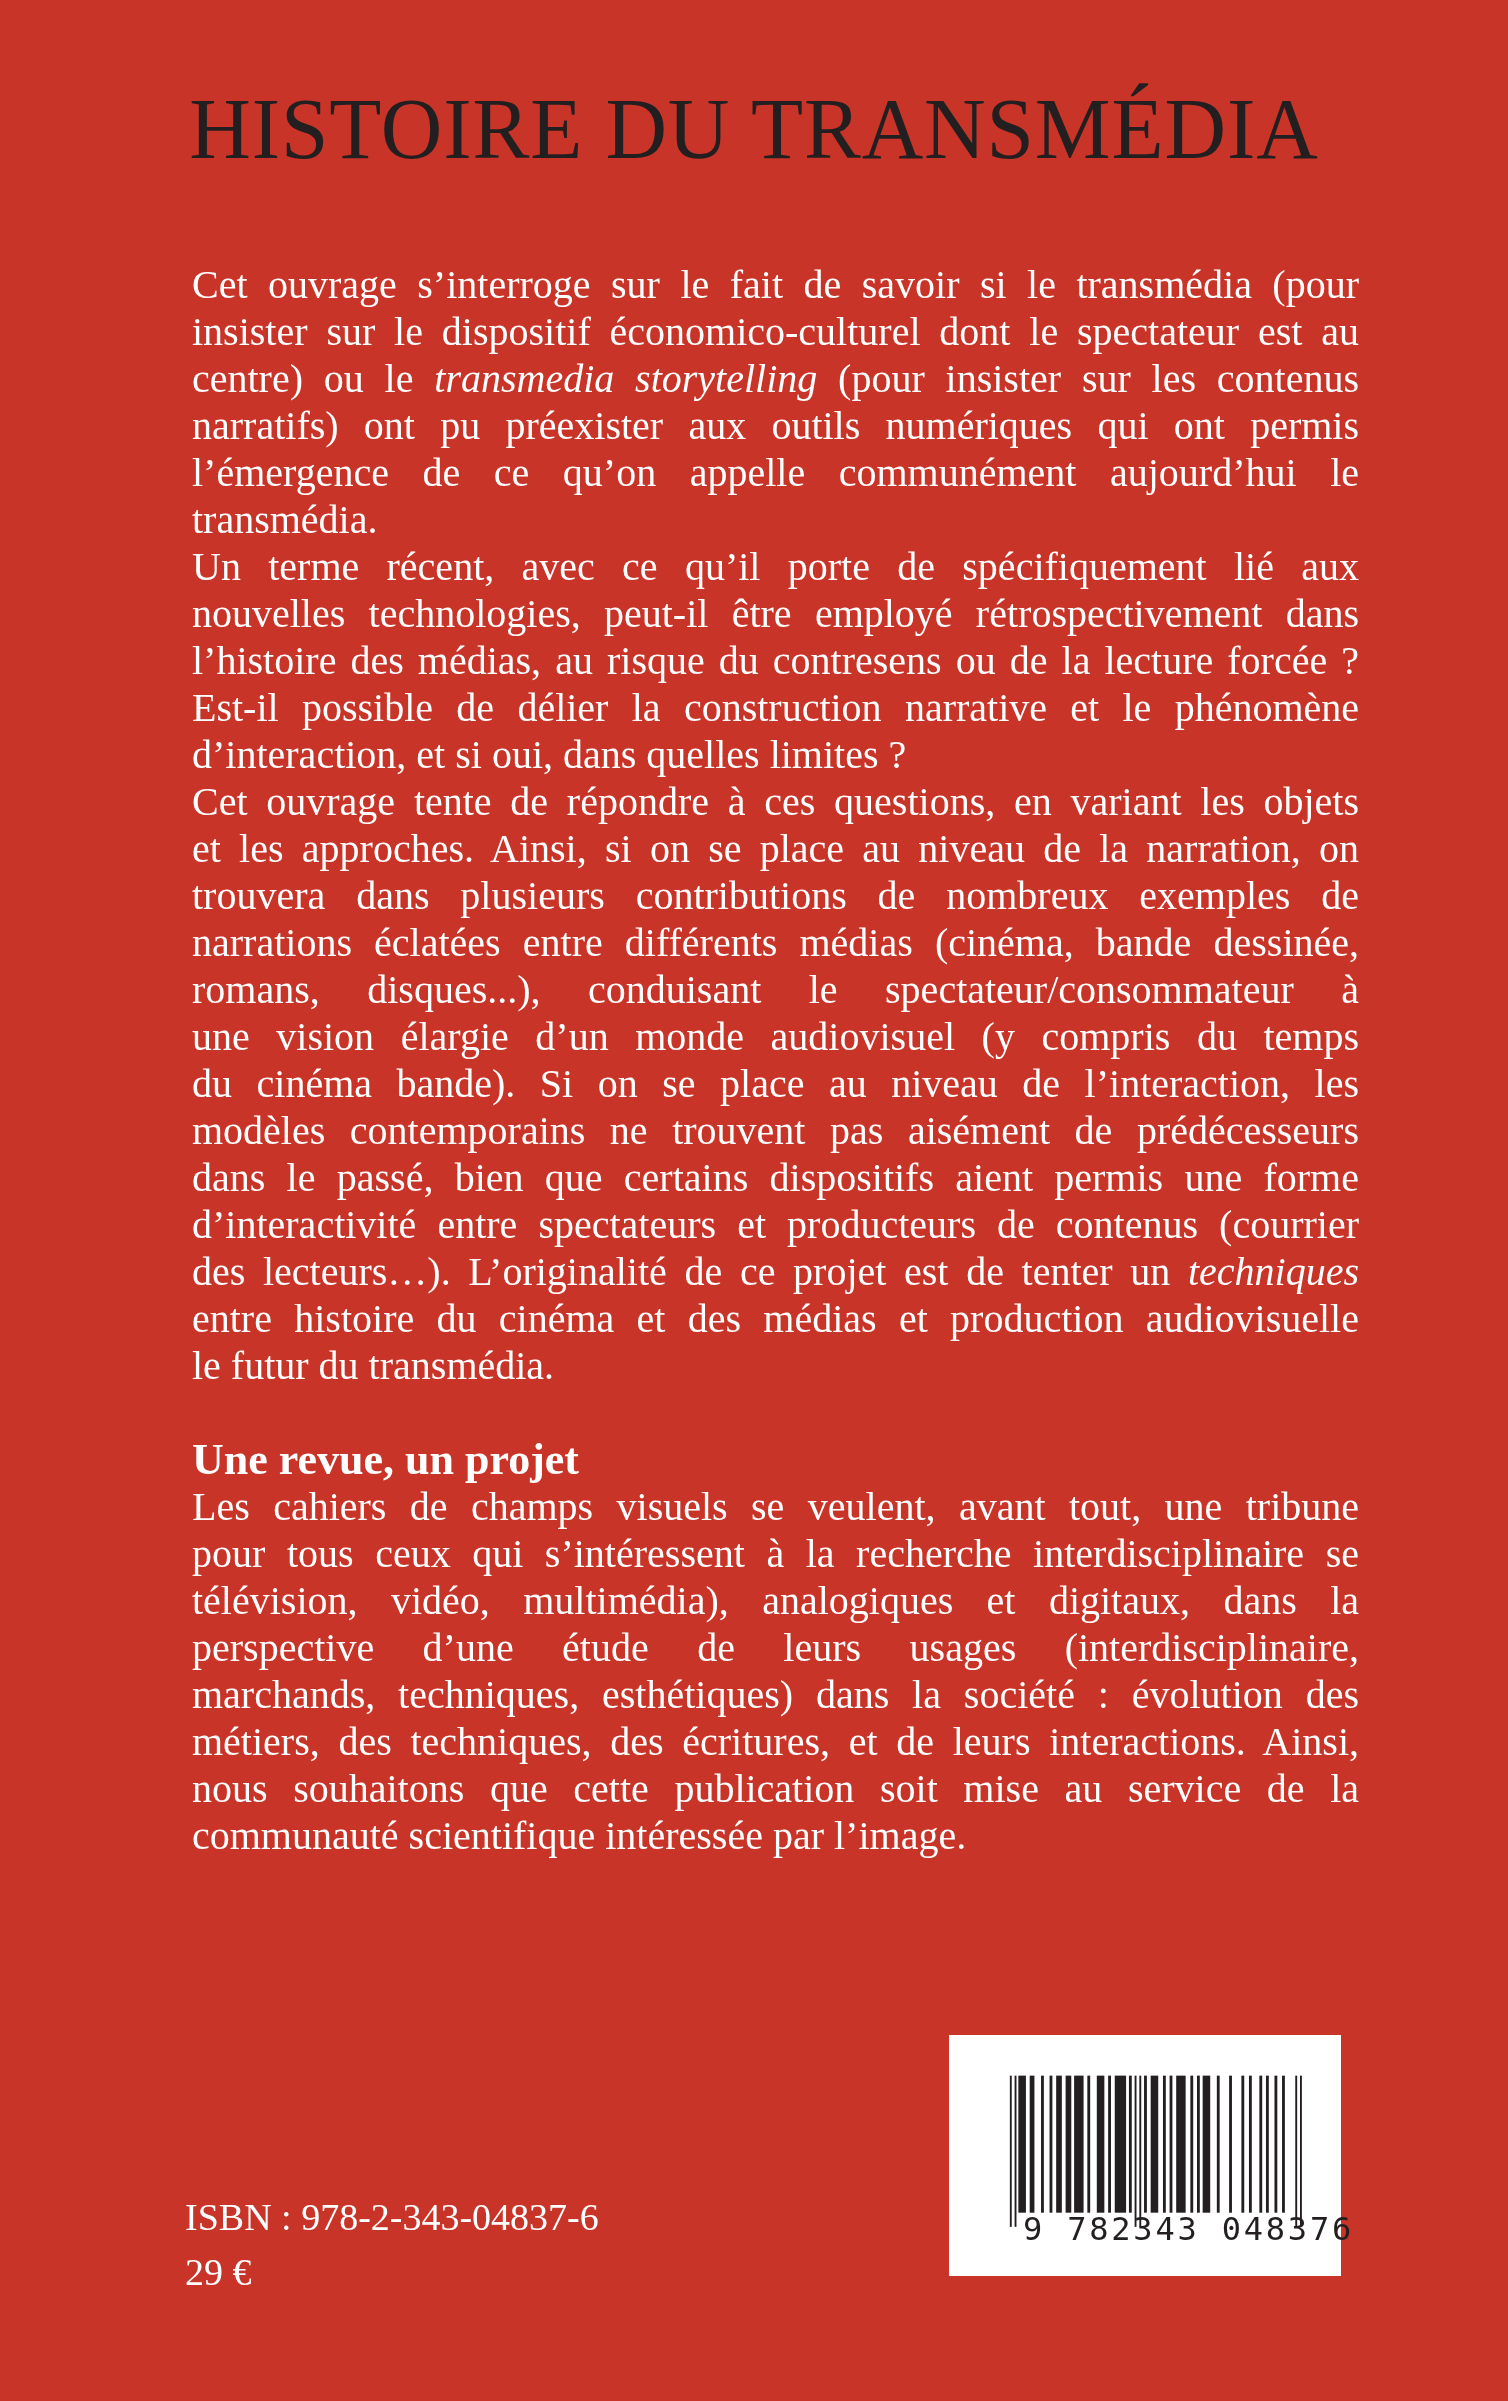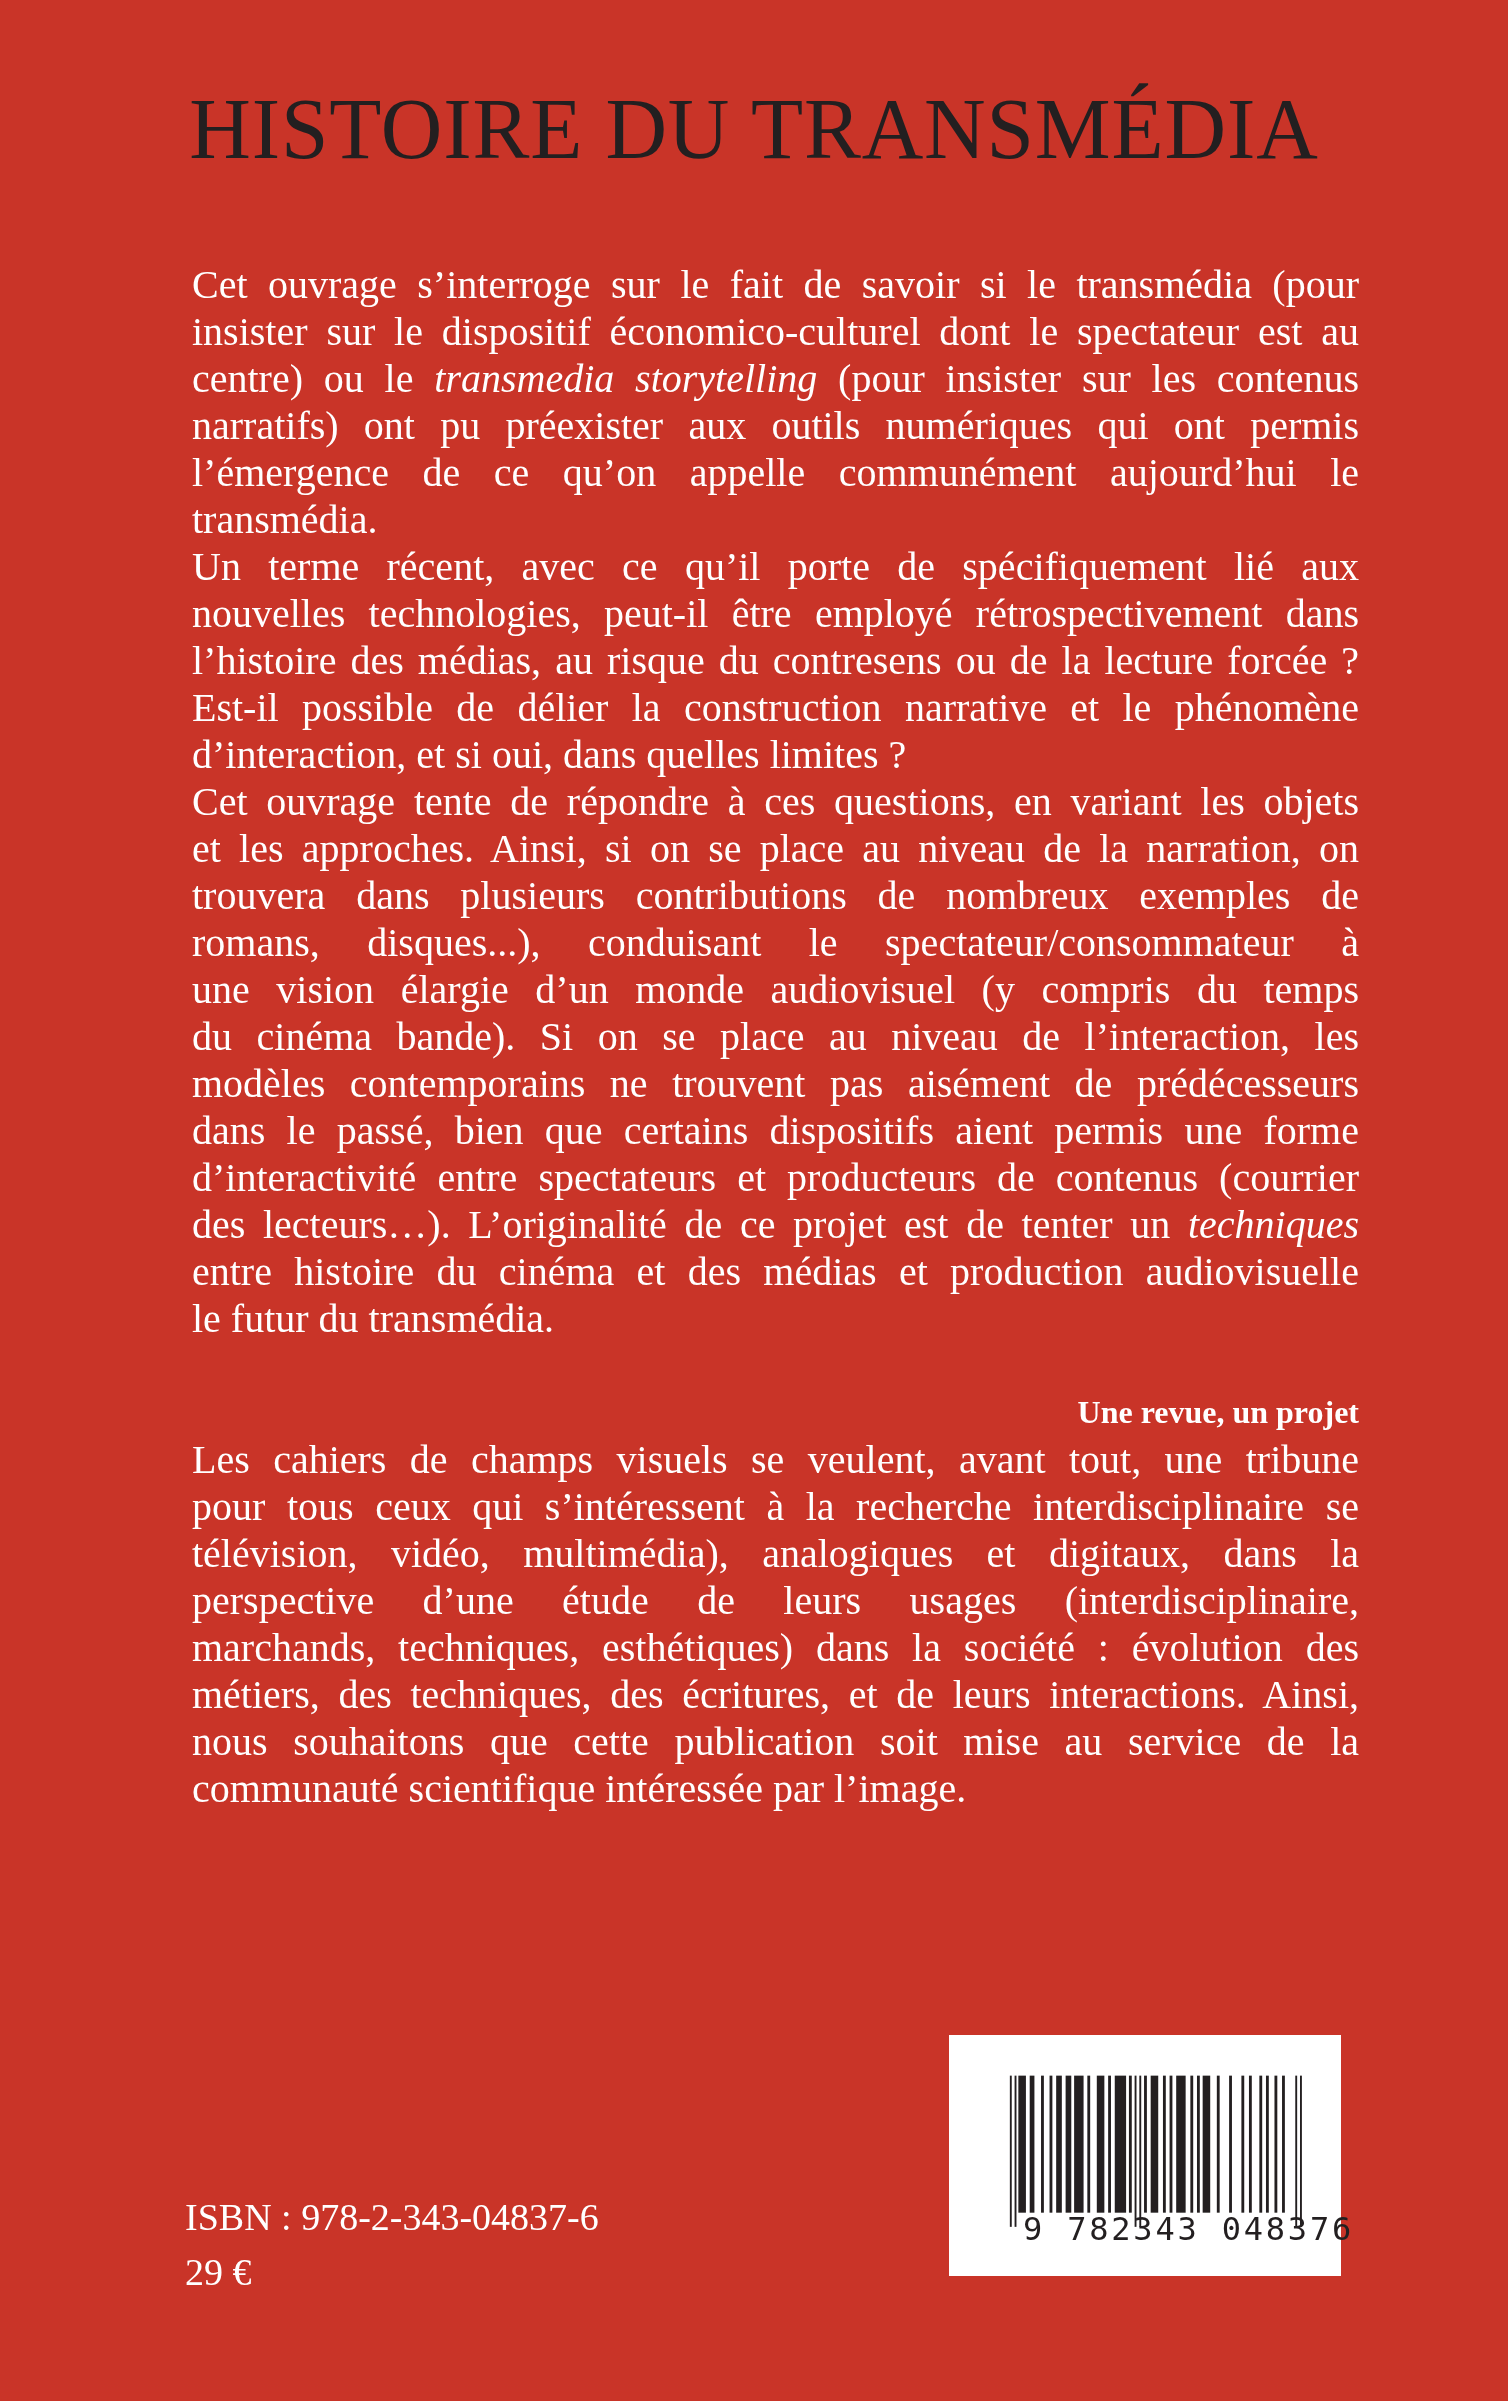--- a/index.html
+++ b/index.html
@@ -24,21 +24,21 @@
   }
   .line {
     display: block; height: 47px; white-space: nowrap;
     text-align: justify; text-align-last: justify;
     overflow: visible;
   }
   .line.last { text-align-last: left; }
   .line i { font-style: italic; }
   .gap { height: 47px; }
   .heading {
-    display: block; height: 47px; font-weight: bold; font-size: 32px; text-align: right;
+    display: block; height: 47px; font-weight: bold; font-size: 44px;
   }
   .isbn {
     position: absolute; left: 185px; top: 2190px;
     font-size: 38px; line-height: 55px;
   }
   .barcode-box {
     position: absolute; left: 949px; top: 2035px; width: 392px; height: 241px;
     background: #ffffff;
   }
   .barcode-box svg { position: absolute; left: 0; top: 0; }
@@ -71,20 +71,21 @@
     <span class="line">nouvelles technologies, peut-il être employé rétrospectivement dans</span>
     <span class="line">l’histoire des médias, au risque du contresens ou de la lecture forcée ?</span>
     <span class="line">Est-il possible de délier la construction narrative et le phénomène</span>
     <span class="line last">d’interaction, et si oui, dans quelles limites ?</span>
   </div>
 
   <div>
     <span class="line">Cet ouvrage tente de répondre à ces questions, en variant les objets</span>
     <span class="line">et les approches. Ainsi, si on se place au niveau de la narration, on</span>
     <span class="line">trouvera dans plusieurs contributions de nombreux exemples de</span>
+    <span class="line">narrations éclatées entre différents médias (cinéma, bande dessinée,</span>
     <span class="line">romans, disques...), conduisant le spectateur/consommateur à</span>
     <span class="line">une vision élargie d’un monde audiovisuel (y compris du temps</span>
     <span class="line">du cinéma bande). Si on se place au niveau de l’interaction, les</span>
     <span class="line">modèles contemporains ne trouvent pas aisément de prédécesseurs</span>
     <span class="line">dans le passé, bien que certains dispositifs aient permis une forme</span>
     <span class="line">d’interactivité entre spectateurs et producteurs de contenus (courrier</span>
     <span class="line"><span>des lecteurs…). L’originalité de ce projet est de tenter un </span><i>techniques</i></span>
     <span class="line">entre histoire du cinéma et des médias et production audiovisuelle</span>
     <span class="line last">le futur du transmédia.</span>
   </div>

